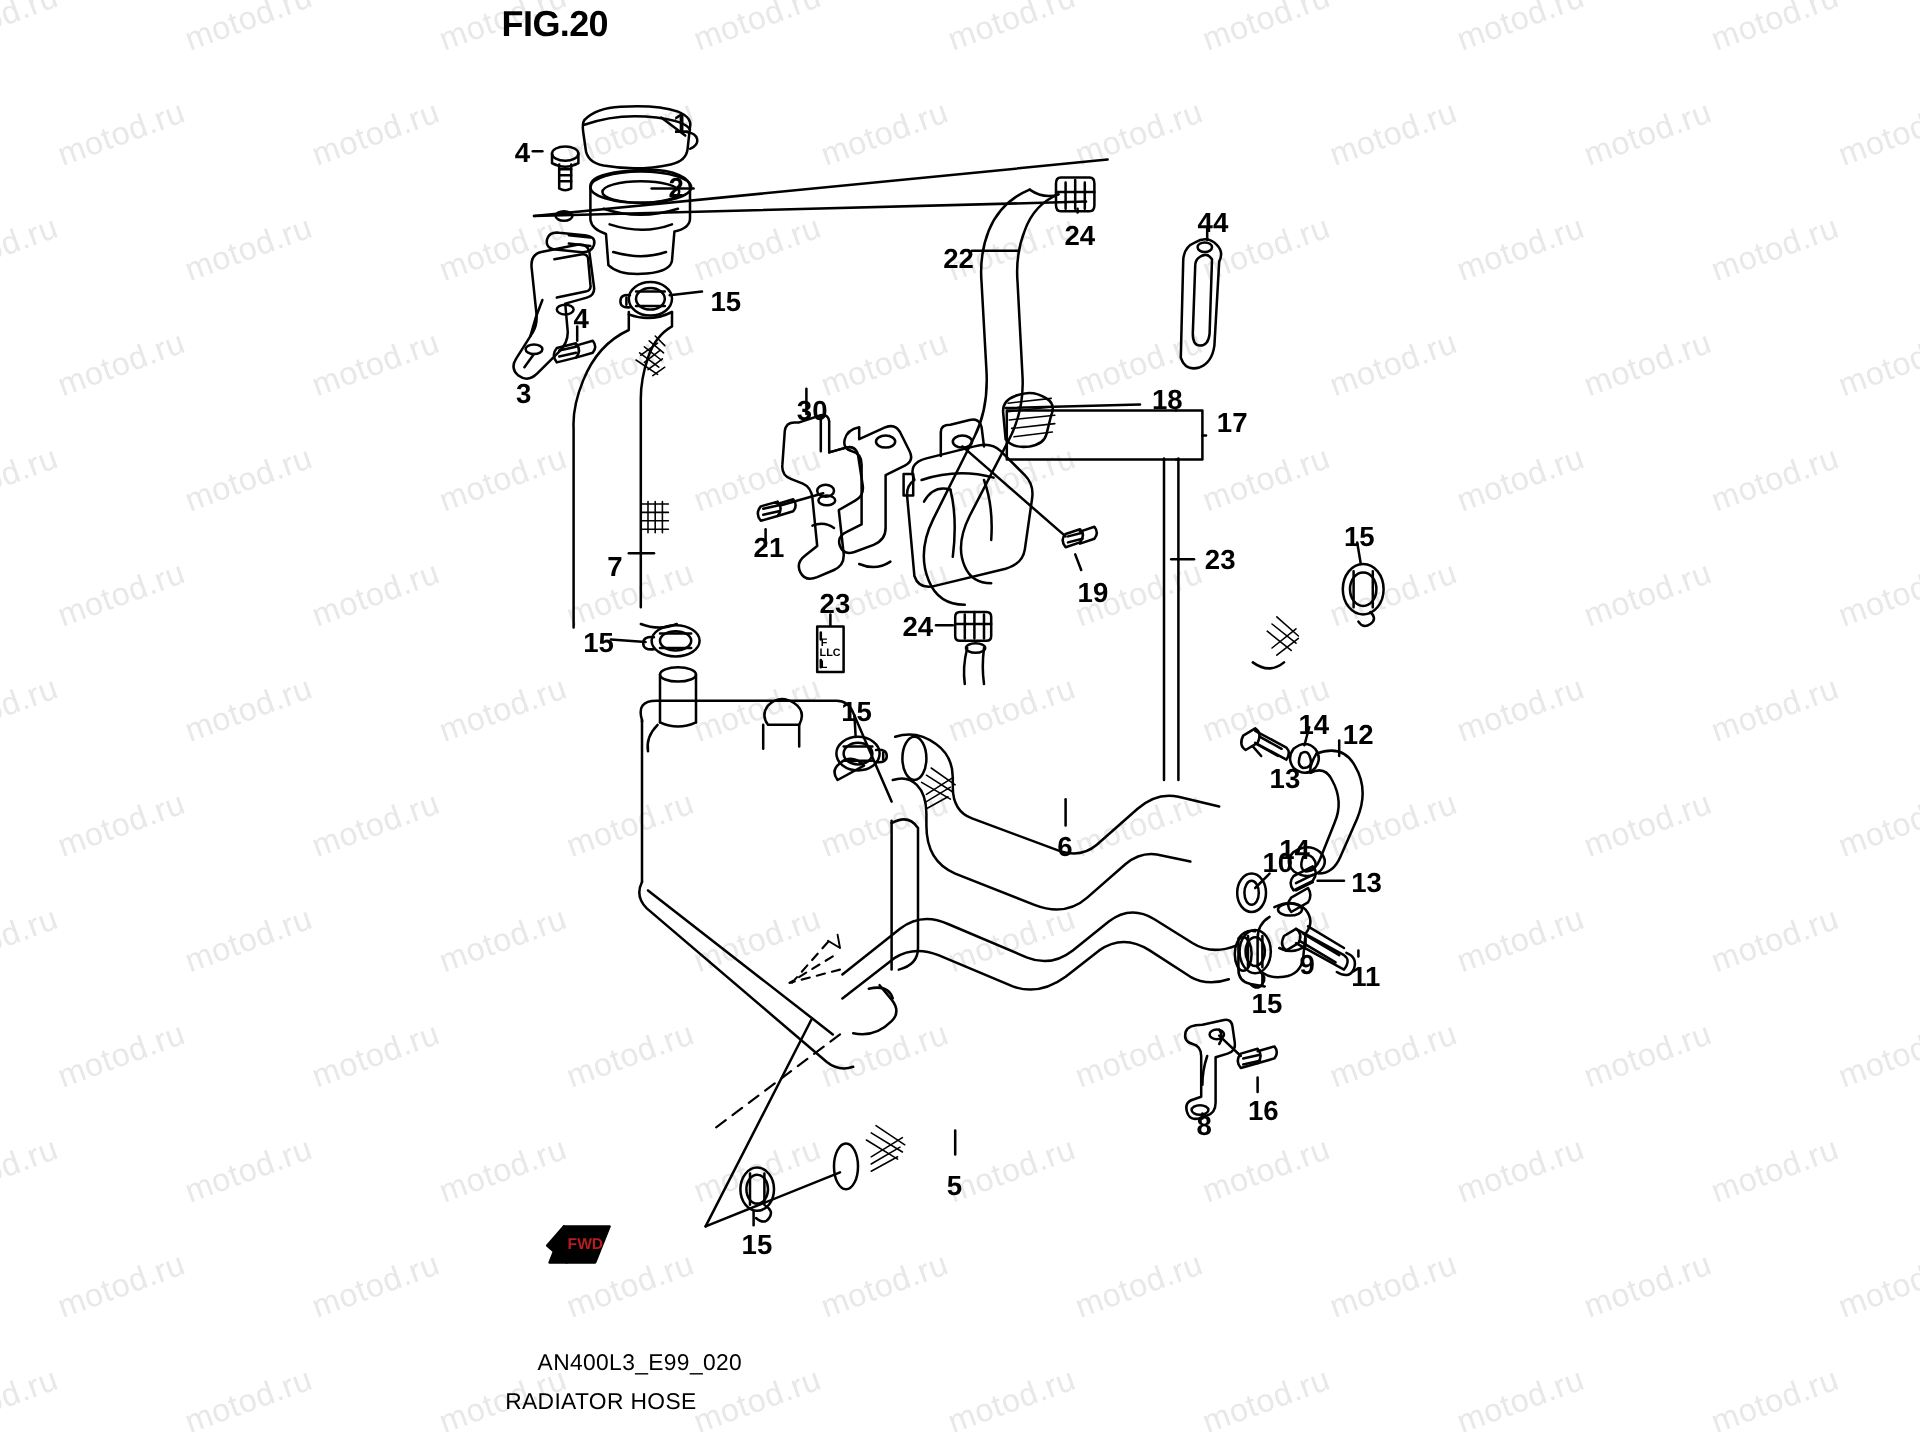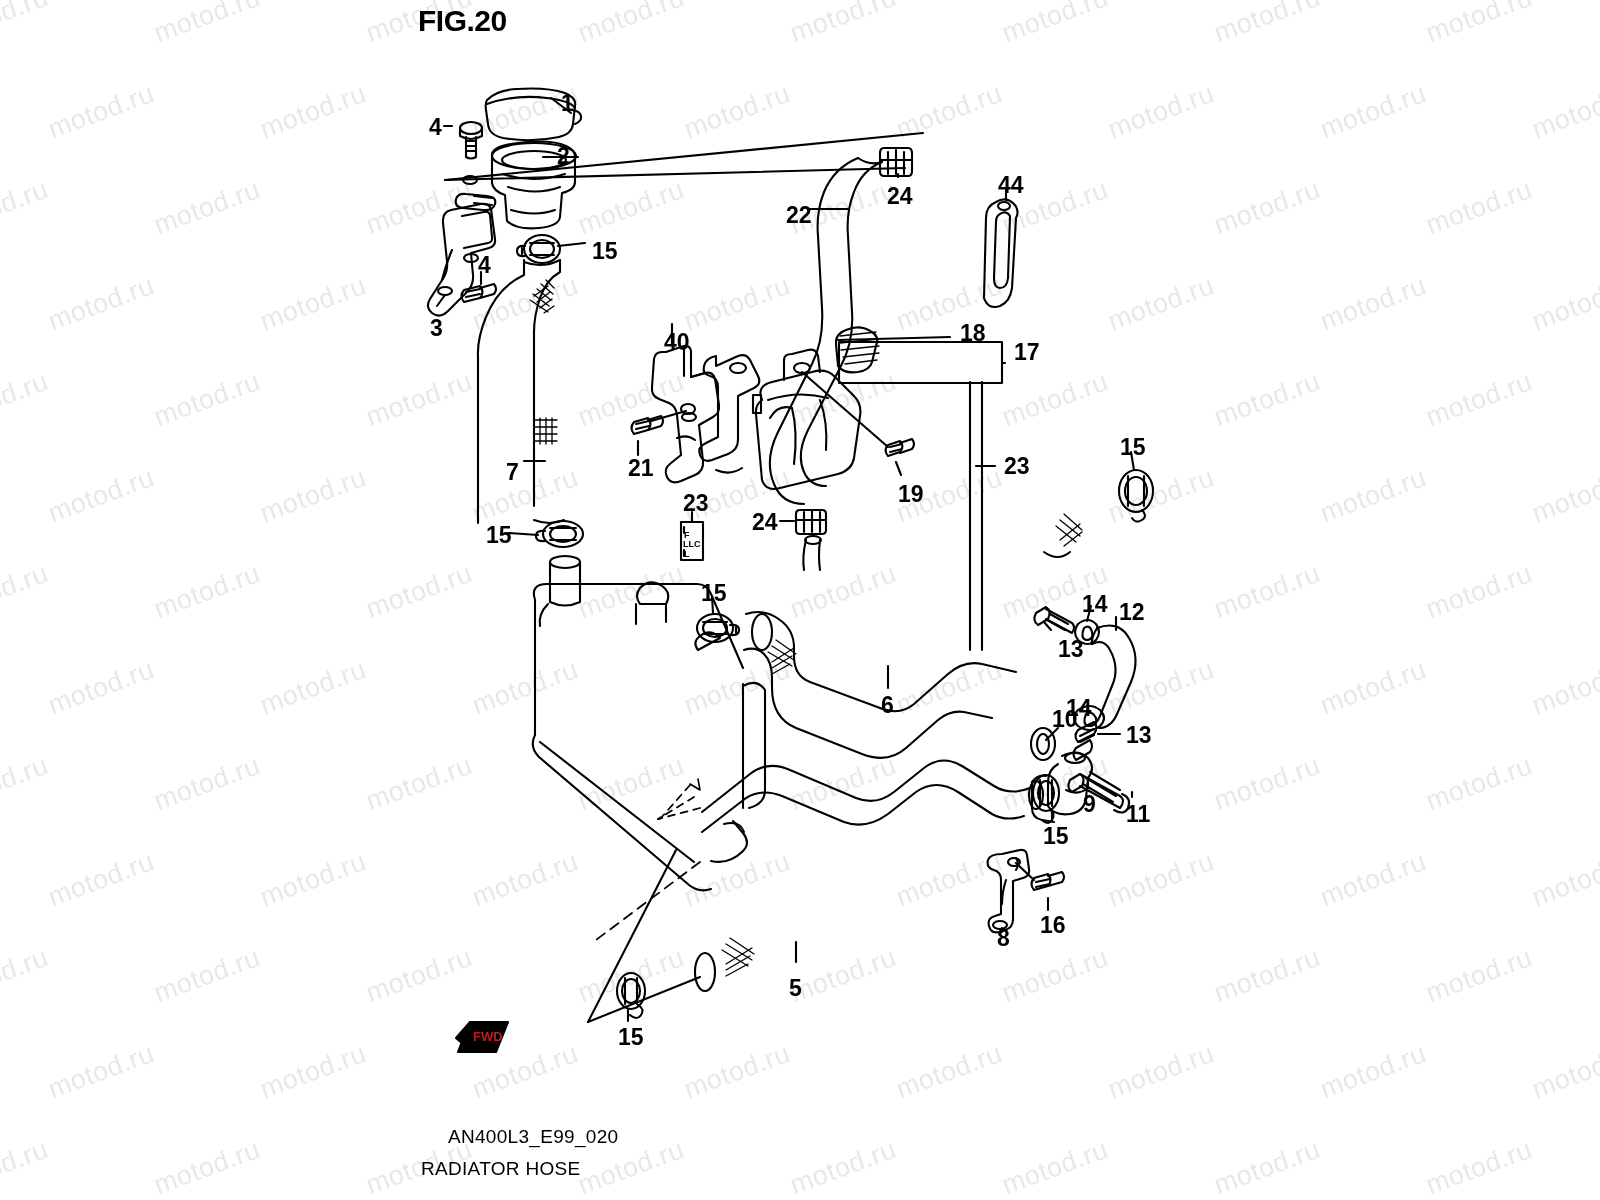--- a/index.html
+++ b/index.html
@@ -522,25 +522,25 @@
   <div class="callout" style="left:561px;top:92px">1</div>
   <div class="callout" style="left:429px;top:116px">4</div>
   <div class="callout" style="left:557px;top:145px">2</div>
   <div class="callout" style="left:887px;top:185px">24</div>
   <div class="callout" style="left:998px;top:174px">44</div>
   <div class="callout" style="left:786px;top:204px">22</div>
   <div class="callout" style="left:592px;top:240px">15</div>
   <div class="callout" style="left:478px;top:254px">4</div>
   <div class="callout" style="left:430px;top:317px">3</div>
   <div class="callout" style="left:960px;top:322px">18</div>
-  <div class="callout" style="left:664px;top:331px">40</div>
+  <div class="callout" style="left:664px;top:331px">30</div>
   <div class="callout" style="left:1014px;top:341px">17</div>
   <div class="callout" style="left:506px;top:461px">7</div>
   <div class="callout" style="left:1120px;top:436px">15</div>
-  <div class="callout" style="left:628px;top:457px">21</div>
+  <div class="callout" style="left:628px;top:445px">21</div>
   <div class="callout" style="left:898px;top:483px">19</div>
   <div class="callout" style="left:1004px;top:455px">23</div>
   <div class="callout" style="left:683px;top:492px">23</div>
   <div class="callout" style="left:486px;top:524px">15</div>
   <div class="callout" style="left:752px;top:511px">24</div>
   <div class="callout" style="left:701px;top:582px">15</div>
   <div class="callout" style="left:1082px;top:593px">14</div>
   <div class="callout" style="left:1119px;top:601px">12</div>
   <div class="callout" style="left:1058px;top:638px">13</div>
   <div class="callout" style="left:881px;top:694px">6</div>

